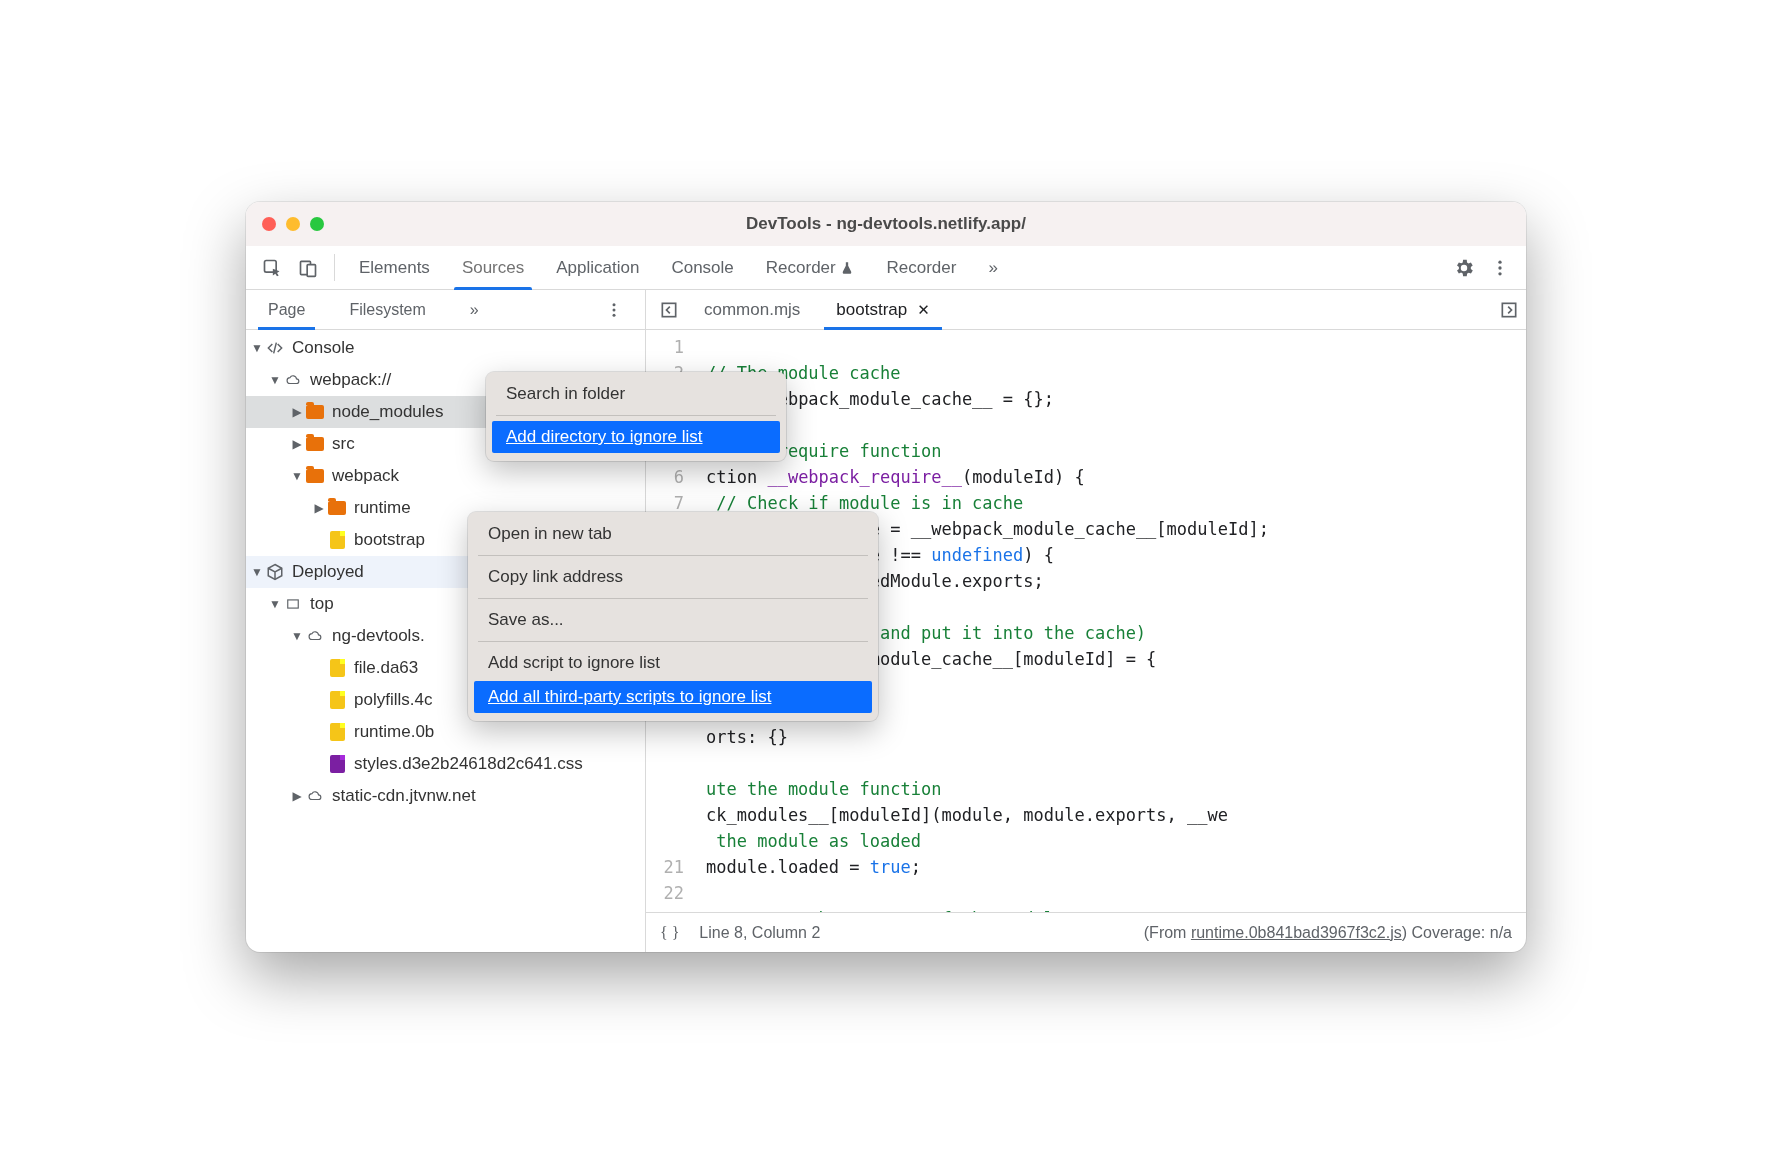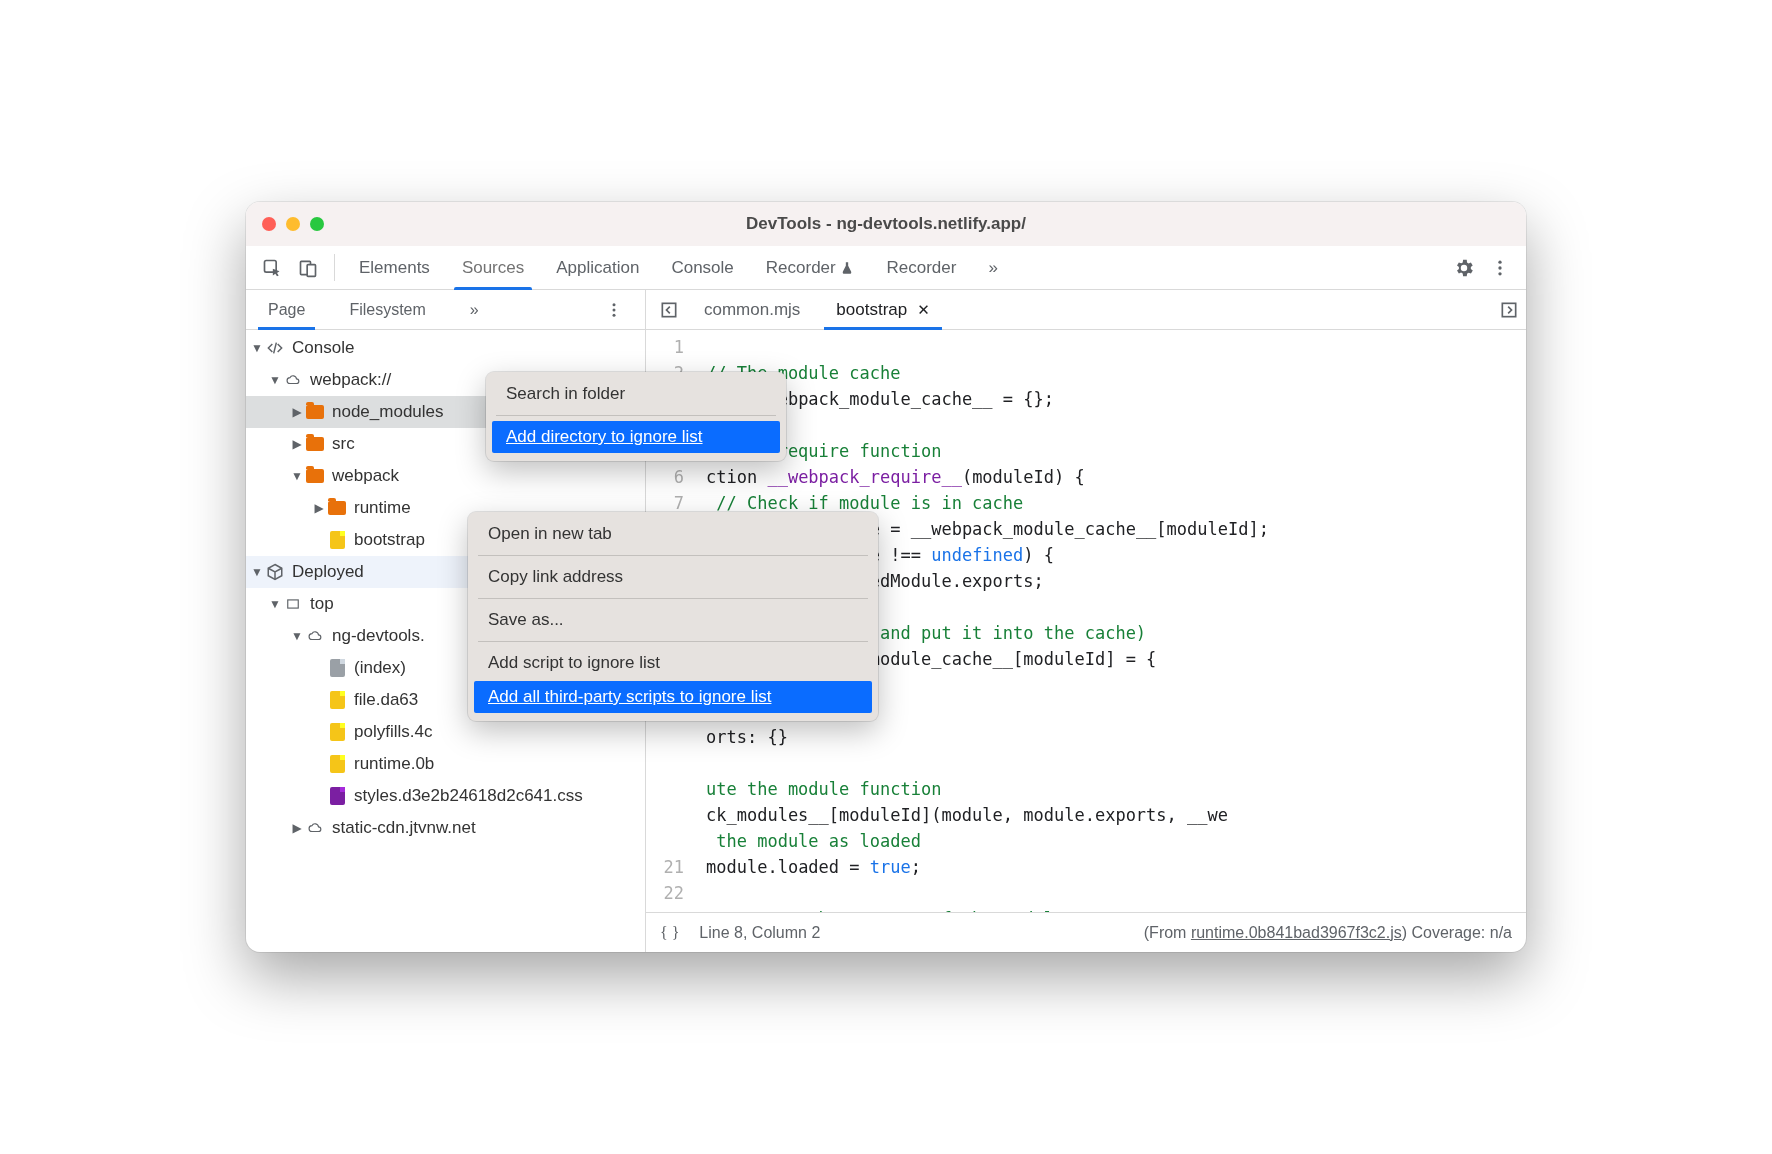--- a/index.html
+++ b/index.html
@@ -254,26 +254,20 @@
           <span class="tw">▼</span>
           <span class="ic">
               <svg width="20" height="14" viewBox="0 0 24 24" fill="none" stroke="#5f6368" stroke-width="2">
                 <path d="M18 18a4 4 0 0 0 0-8 6 6 0 0 0-11.3-2A5 5 0 0 0 7 18z"></path>
               </svg>
             </span>
           <span>ng-devtools.</span>
         </div>
         <div class="row" style="padding-left:80px">
           <span class="ic">
-              <span class="fileic gray"></span>
-            </span>
-          <span>(index)</span>
-        </div>
-        <div class="row" style="padding-left:80px">
-          <span class="ic">
               <span class="fileic yellow"></span>
             </span>
           <span>file.da63</span>
         </div>
         <div class="row" style="padding-left:80px">
           <span class="ic">
               <span class="fileic yellow"></span>
             </span>
           <span>polyfills.4c</span>
         </div>

